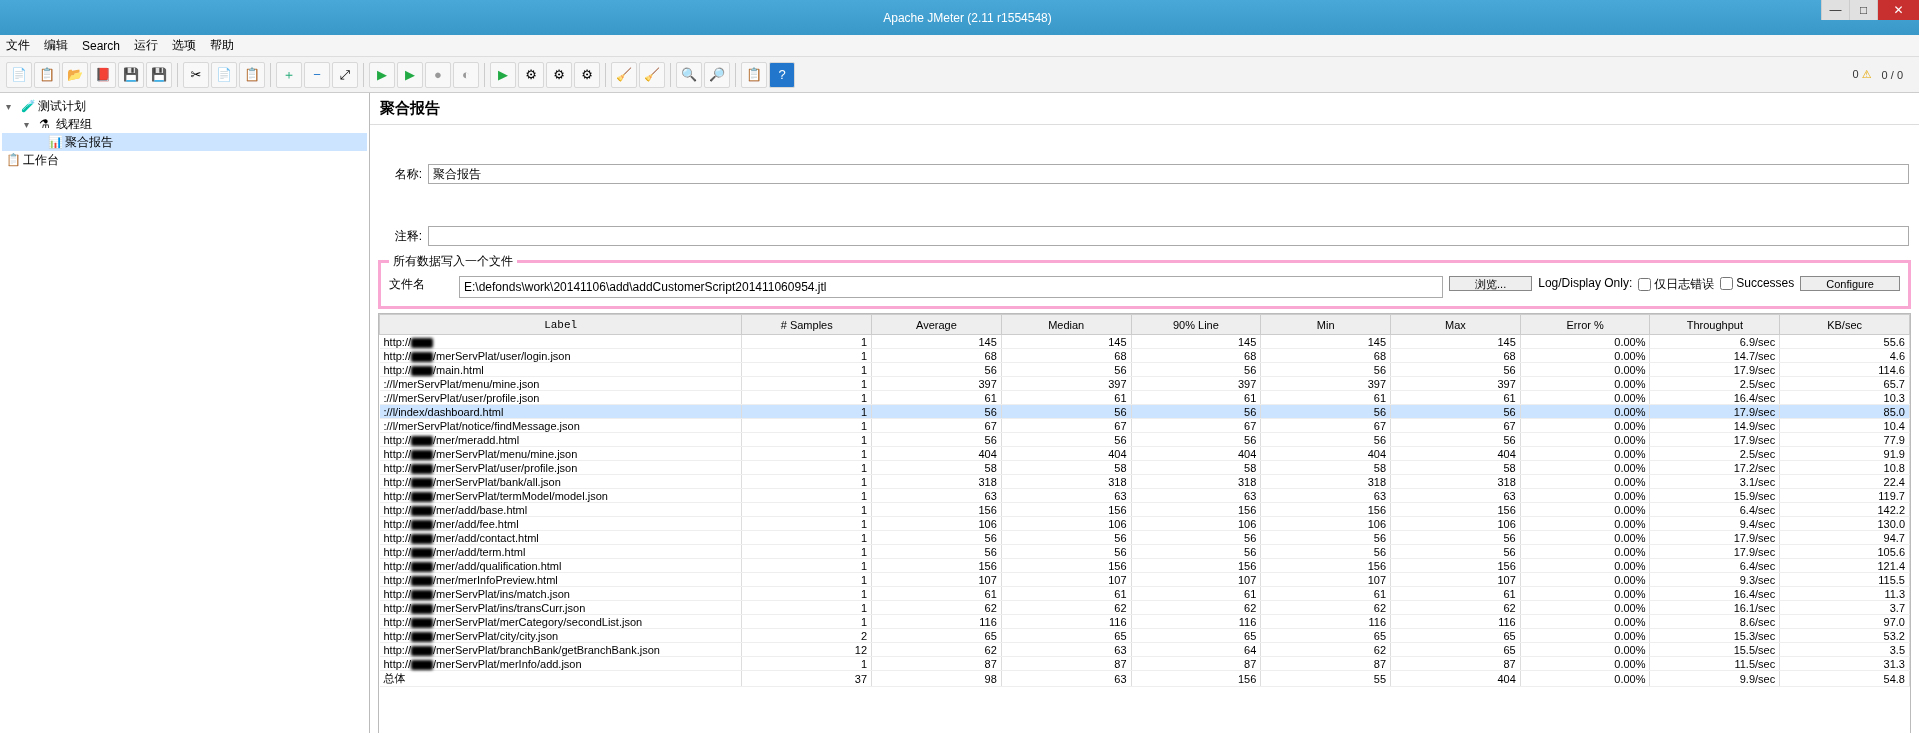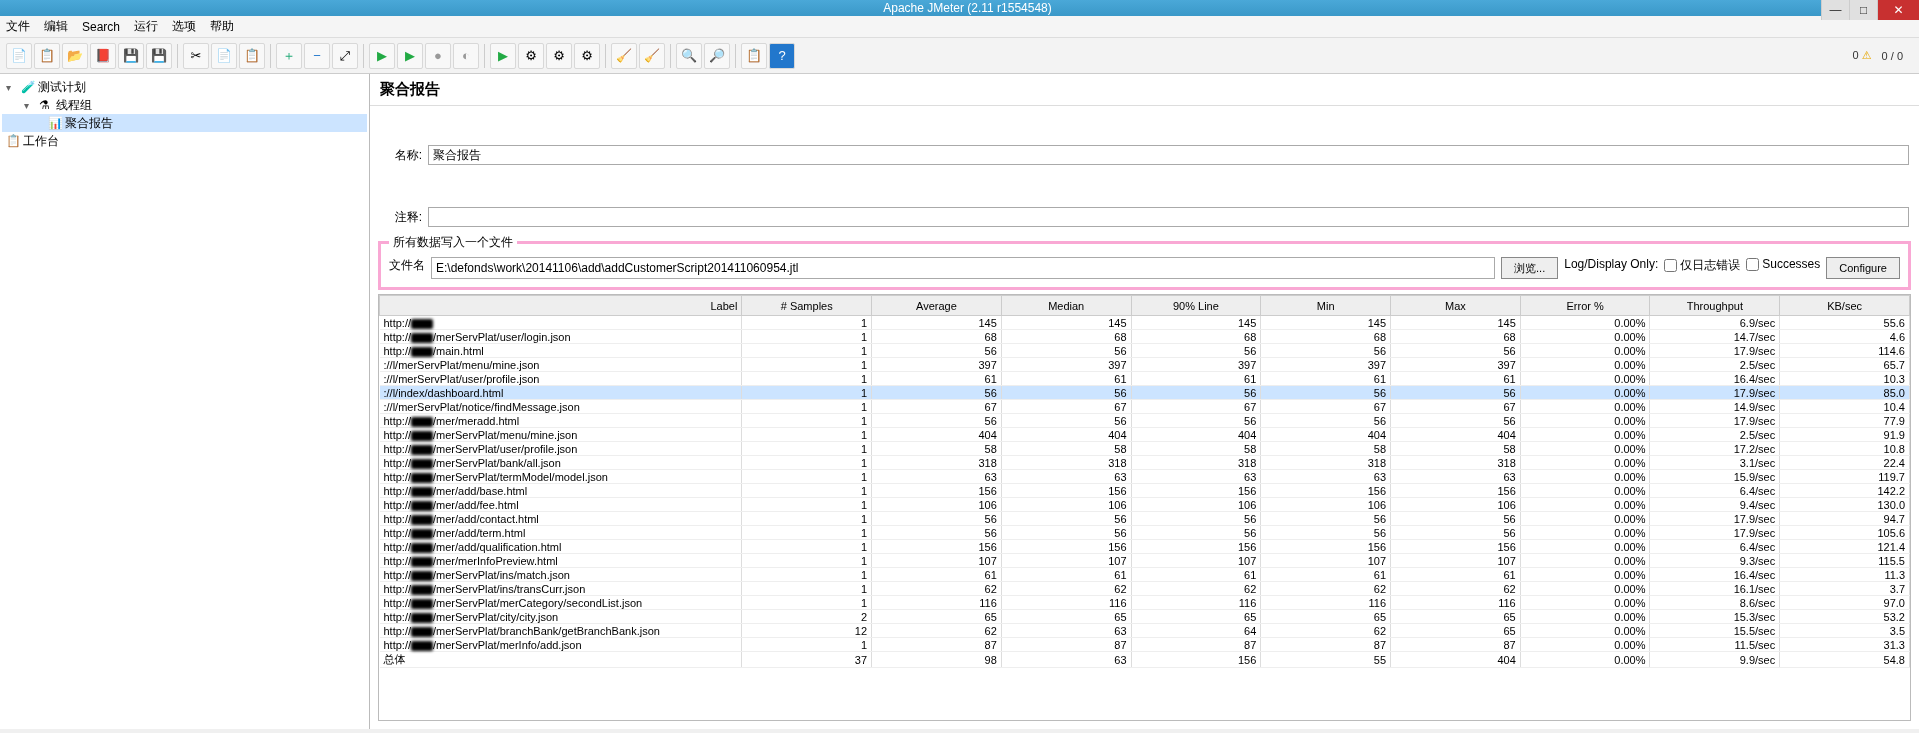--- a/index.html
+++ b/index.html
@@ -1,18 +1,18 @@
 <!DOCTYPE html>
 <html><head>
 <meta charset="utf-8">
 <style>
 * { box-sizing: border-box; margin: 0; padding: 0; font-family: "Microsoft YaHei", Arial, sans-serif; }
 body { background: #f0f0f0; width: 1919px; height: 733px; overflow: hidden; font-size: 12px; }
 
-.titlebar { background: linear-gradient(#4aa8d8, #3a98c8); height: 16px; display: flex; align-items: center; justify-content: center; position: relative; color: #fff; padding-left: 16px; }
+.titlebar { background: linear-gradient(#4aa8d8, #3a98c8); height: 35px; display: flex; align-items: center; justify-content: center; position: relative; color: #fff; padding-left: 16px; }
 .titlebar .title { font-size: 12px; color: #fff; }
 .titlebar .winctl { position: absolute; right: 0; top: 0; display: flex; }
 .titlebar .winctl div { width: 28px; height: 20px; display: flex; align-items: center; justify-content: center; font-size: 12px; color: #333; background: #e0e0e0; border-left: 1px solid #ccc; }
 .titlebar .winctl .close { background: #c83030; color: #fff; width: 42px; }
 
 .menubar { background: #f5f5f5; height: 22px; display: flex; align-items: center; padding: 0 6px; gap: 14px; border-bottom: 1px solid #ddd; }
 .menubar span { font-size: 12px; cursor: default; }
 
 .toolbar { background: #f3f3f3; height: 36px; display: flex; align-items: center; padding: 2px 6px; gap: 2px; border-bottom: 1px solid #ccc; }
 .toolbar .tbtn { width: 26px; height: 26px; border: 1px solid #d8d8d8; border-radius: 2px; background: #f8f8f8; display: flex; align-items: center; justify-content: center; font-size: 13px; cursor: pointer; }
@@ -33,35 +33,35 @@
 .content { flex: 1; background: #fff; display: flex; flex-direction: column; overflow: hidden; }
 .panel-title { font-size: 15px; font-weight: bold; padding: 6px 10px; border-bottom: 1px solid #ddd; }
 .form-row { display: flex; align-items: center; padding: 3px 10px; gap: 6px; margin-top: 36px; }
 .form-row label { width: 42px; text-align: right; font-size: 12px; }
 .form-row input[type=text] { flex: 1; height: 20px; border: 1px solid #aaa; padding: 0 4px; font-size: 12px; }
 
 .file-group { border: 3px solid #f9a8d4; margin: 4px 8px; padding: 6px 8px 8px; }
 .file-group legend { font-size: 12px; padding: 0 4px; }
 .file-row { display: flex; align-items: flex-start; gap: 6px; }
 .file-row label { font-size: 12px; }
-.file-row input[type=text] { flex: 1; height: 22px; border: 1px solid #aaa; padding: 0 4px; font-size: 12px; }
-.file-row button { height: 22px; padding: 0 12px; border: 1px solid #888; background: #eee; font-size: 11px; cursor: pointer; }
+.file-row input[type=text] { flex: 1; height: 22px; border: 1px solid #aaa; padding: 0 4px; font-size: 12px; margin-left: 28px; }
+.file-row button { height: 15px; padding: 0 25px; border: 1px solid #888; background: #eee; font-size: 11px; cursor: pointer; }
 .file-row .disp { font-size: 12px; }
 .file-row .cb { display: flex; align-items: center; gap: 3px; }
 .file-row .cb input { width: 13px; height: 13px; }
 
 .grid { flex: 1; overflow: auto; margin: 0 8px 8px; border: 1px solid #bbb; }
 table { border-collapse: collapse; width: 100%; font-size: 11px; }
 th { background: #eee; border: 1px solid #ccc; padding: 2px 4px; font-weight: normal; height: 20px; position: sticky; top: 0; }
 td { border-right: 1px solid #ddd; border-bottom: 1px solid #eee; padding: 0 4px; height: 14px; white-space: nowrap; }
 td.r { text-align: right; }
 tr.sel td { background: #cce4ff; }
 .blur { filter: blur(1.5px); display: inline-block; background: #000; color: #000; border-radius: 2px; padding: 0 2px; font-size: 9px; }
 
-.col-label { width: 265px; text-align: right; }
+.col-label { width: 265px; text-align: center; font-family: Liberation Mono, monospace; }
 .col-sm { width: 102px; }
 </style>
 </head>
 <body>
 
 <div class="titlebar">
   <span class="title">Apache JMeter (2.11 r1554548)</span>
   <div class="winctl">
     <div>—</div>
     <div>□</div>

